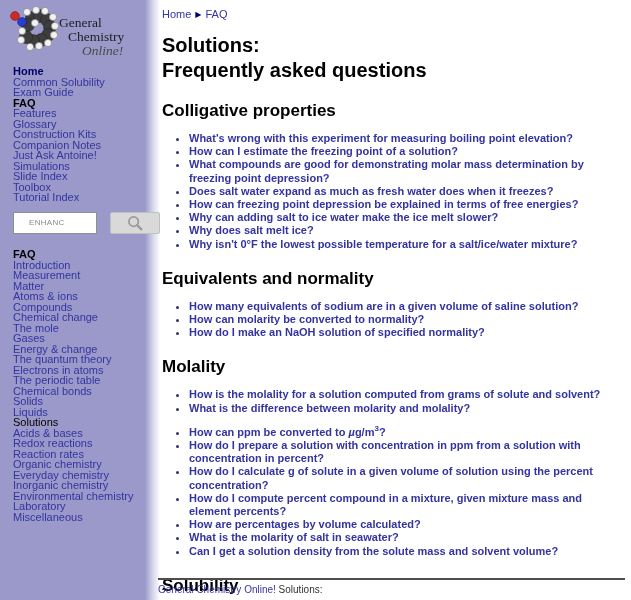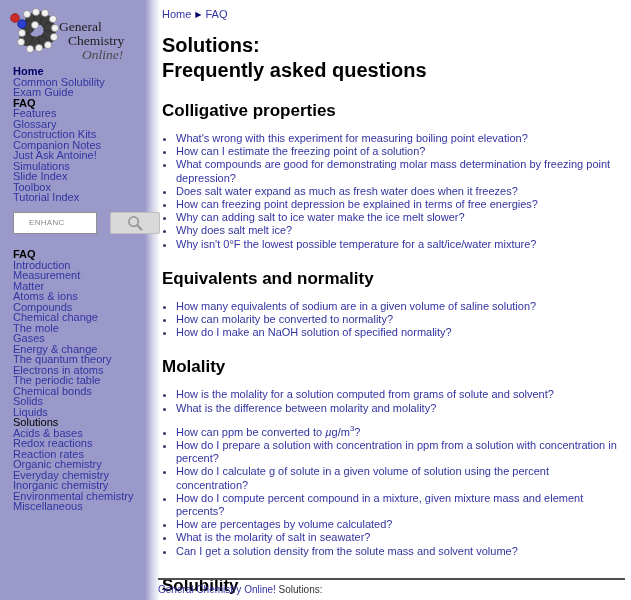--- a/index.html
+++ b/index.html
@@ -5,21 +5,21 @@
   html,body{margin:0;padding:0;}
   body{
     width:631px;height:600px;overflow:hidden;position:relative;
     background:#ffffff;font-family:"Liberation Sans",sans-serif;
   }
   
   .sidebar{
     position:absolute;left:0;top:0;bottom:0;width:160px;
     background:linear-gradient(to right,#9a99ca 0,#9a99ca 145px,#d6d6ea 153px,#ffffff 160px);
   }
-  .logo{display:flex;align-items:flex-end;padding:4px 0 0 5px;height:58px;cursor:pointer;}
+  .logo{display:flex;align-items:center;padding:4px 0 0 5px;height:58px;cursor:pointer;}
   .logo-text{font-family:"Liberation Serif",serif;font-size:13.5px;color:#1c1c1c;margin-top:7px;line-height:14px;white-space:nowrap;}
   .logo-l2{padding-left:9px;}
   .logo-l3{padding-left:23px;font-style:italic;color:#4a4a4a;}
   .nav{padding:4px 0 0 13px;}
   .nav-item{display:block;font-size:11px;line-height:10.5px;color:#3334a0;text-decoration:none;white-space:nowrap;}
   .nav-item.bold-navy{font-weight:bold;color:#000066;}
   .nav-item.bold-black{font-weight:bold;color:#000000;}
   .nav-item.current{color:#000000;}
   .search-row{margin:9px 0 0 13px;display:flex;align-items:center;gap:13px;}
   .search-input{
@@ -33,21 +33,21 @@
   }
   .faq-head{font-size:11px;font-weight:bold;color:#000;margin:15px 0 0 13px;line-height:11px;}
   
   .main{position:absolute;left:160px;top:0;width:471px;box-sizing:border-box;padding:8px 8px 0 2px;}
   .breadcrumb{font-size:11px;color:#3334a0;}
   .breadcrumb a{color:#3334a0;text-decoration:none;}
   .crumb-sep{font-size:8px;color:#000066;margin:0 4px;vertical-align:1px;}
   h1{font-size:20px;line-height:25px;margin:13px 0 0;color:#000;font-weight:bold;}
   h1 span{display:block;}
   h2{font-size:17px;margin:18px 0 0;color:#000;font-weight:bold;}
-  ul.questions{margin:11px 0 0 14px;padding:0;}
+  ul.questions{margin:11px 0 0 27px;padding:0;font-weight:bold;}
   ul.questions li{font-size:11px;line-height:13.2px;color:#333366;margin:0;}
   ul.questions a{color:#3334a0;text-decoration:none;}
   sup,sub{font-size:8px;line-height:0;}
   i{font-style:italic;}
   
   .footer{position:absolute;left:158px;top:578px;width:467px;}
   .footer-rule{border:0;border-top:2px solid #4d4d4d;margin:0;}
   .footer-text{font-size:10px;color:#333;margin:4px 0 0;}
   .footer-text a{color:#3334a0;text-decoration:none;}
 </style>
@@ -136,20 +136,21 @@
       <a href="#" class="nav-item">Solids</a>
       <a href="#" class="nav-item">Liquids</a>
       <span class="nav-item current">Solutions</span>
       <a href="#" class="nav-item">Acids &amp; bases</a>
       <a href="#" class="nav-item">Redox reactions</a>
       <a href="#" class="nav-item">Reaction rates</a>
       <a href="#" class="nav-item">Organic chemistry</a>
       <a href="#" class="nav-item">Everyday chemistry</a>
       <a href="#" class="nav-item">Inorganic chemistry</a>
       <a href="#" class="nav-item">Environmental chemistry</a>
+      <a href="#" class="nav-item">Laboratory</a>
       <a href="#" class="nav-item">Miscellaneous</a>
     </nav>
 </div>
 
 <div class="main">
   <div class="breadcrumb">
     <a href="#">Home</a><span class="crumb-sep">▶</span><a href="#">FAQ</a>
   </div>
 
   <h1>

